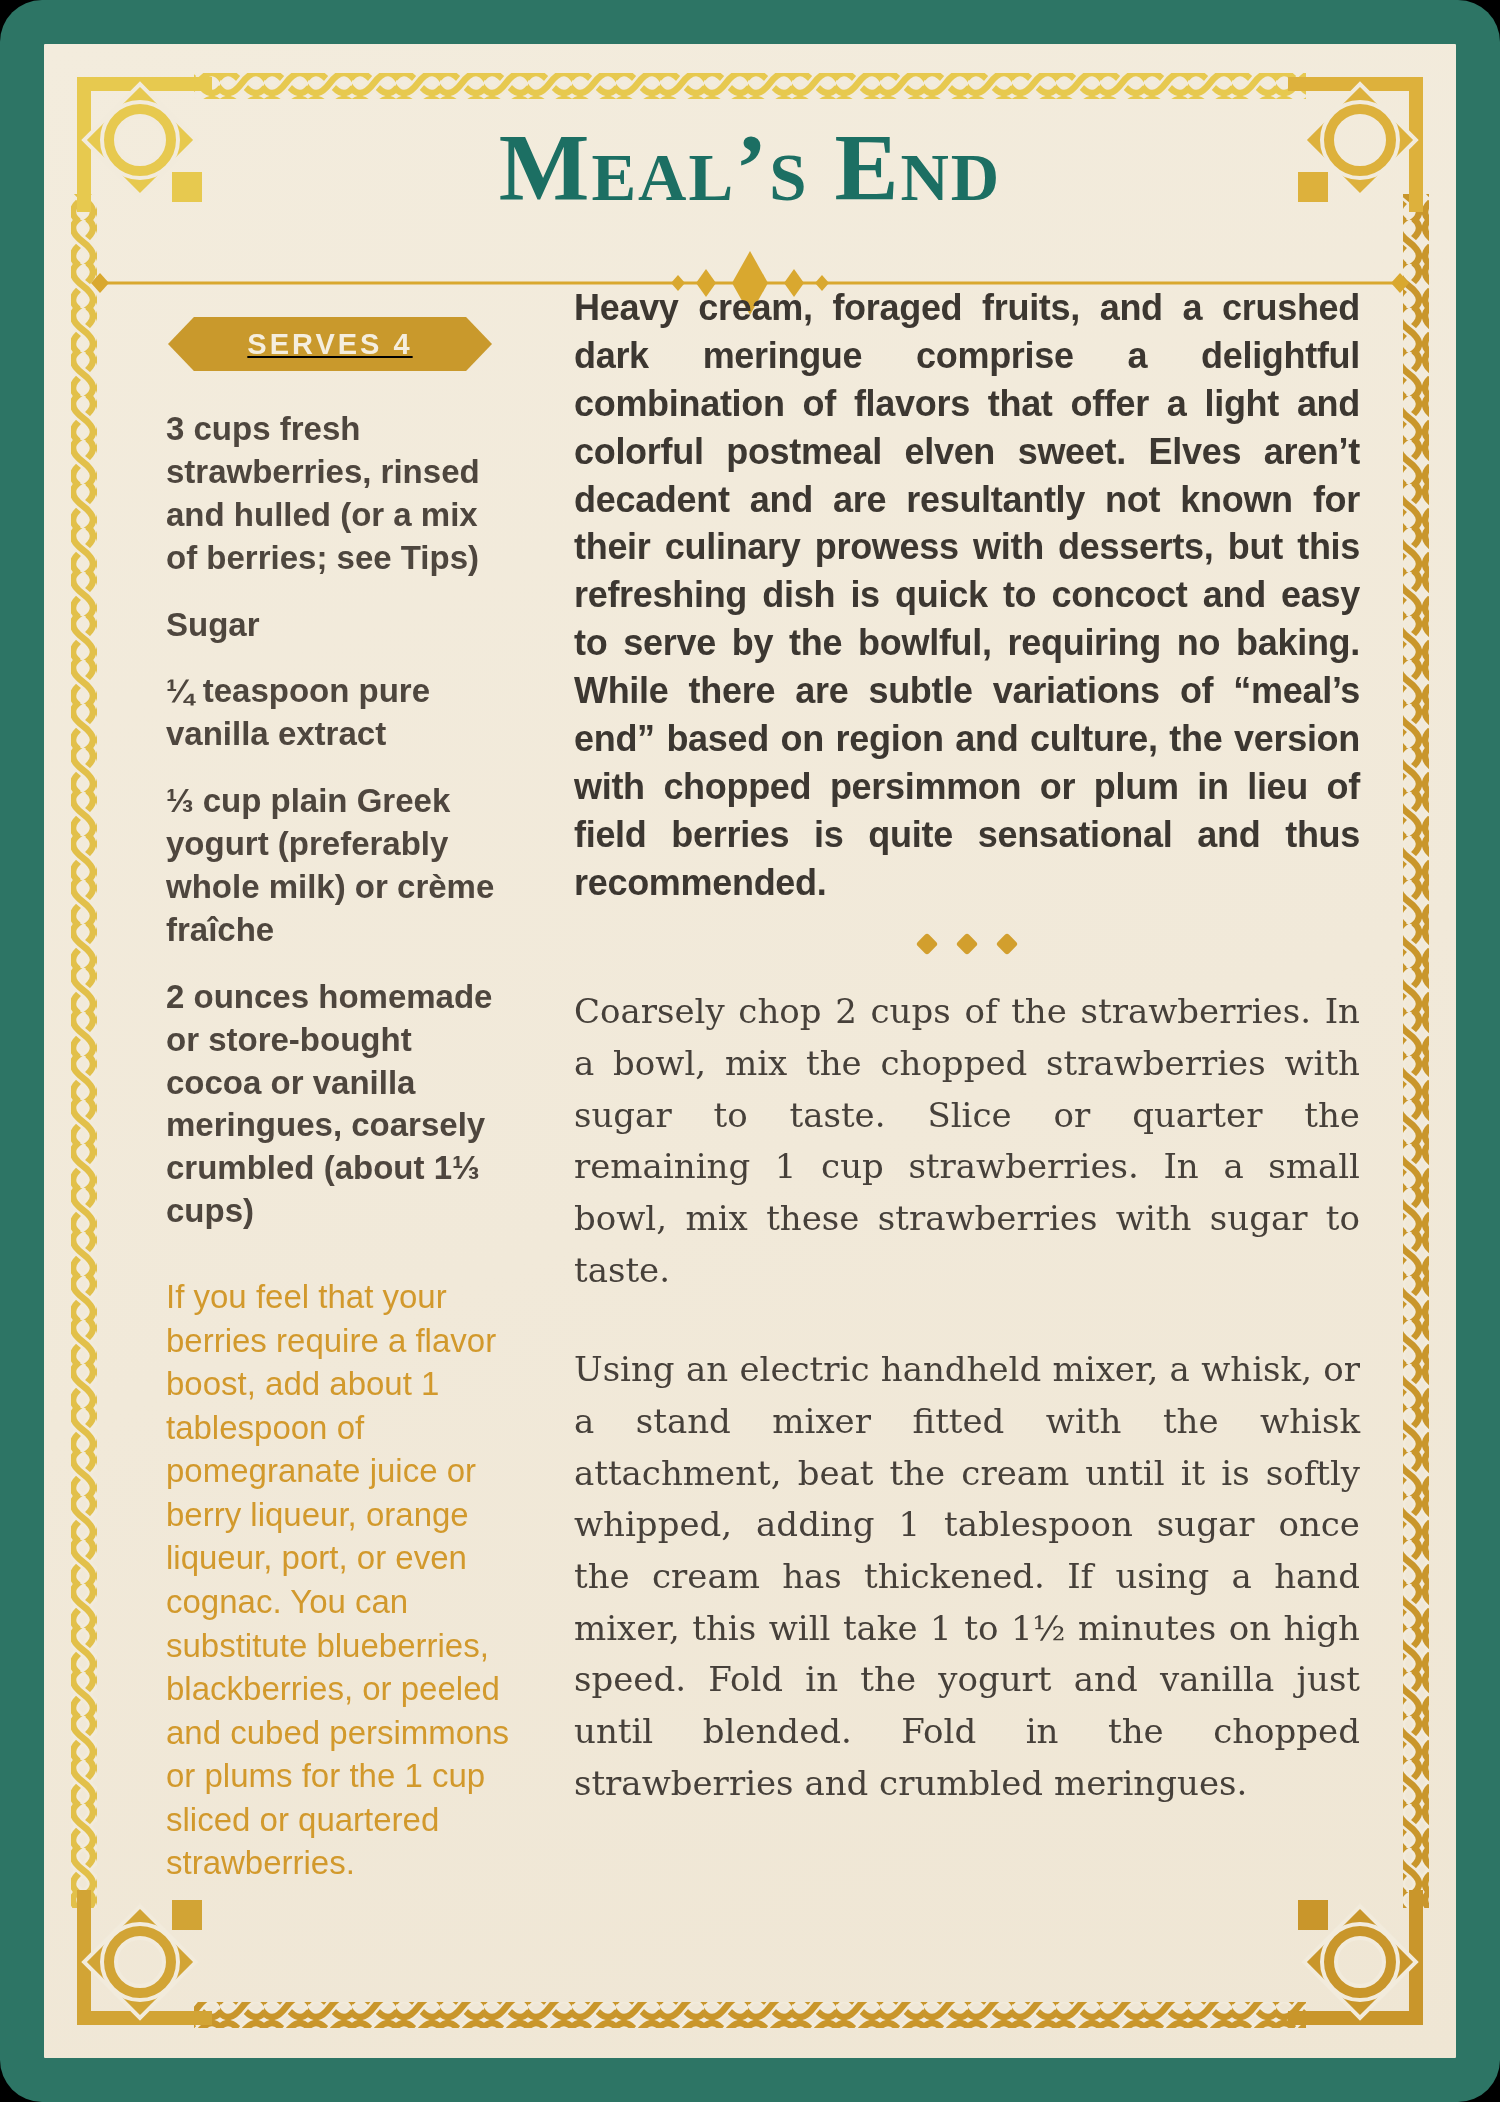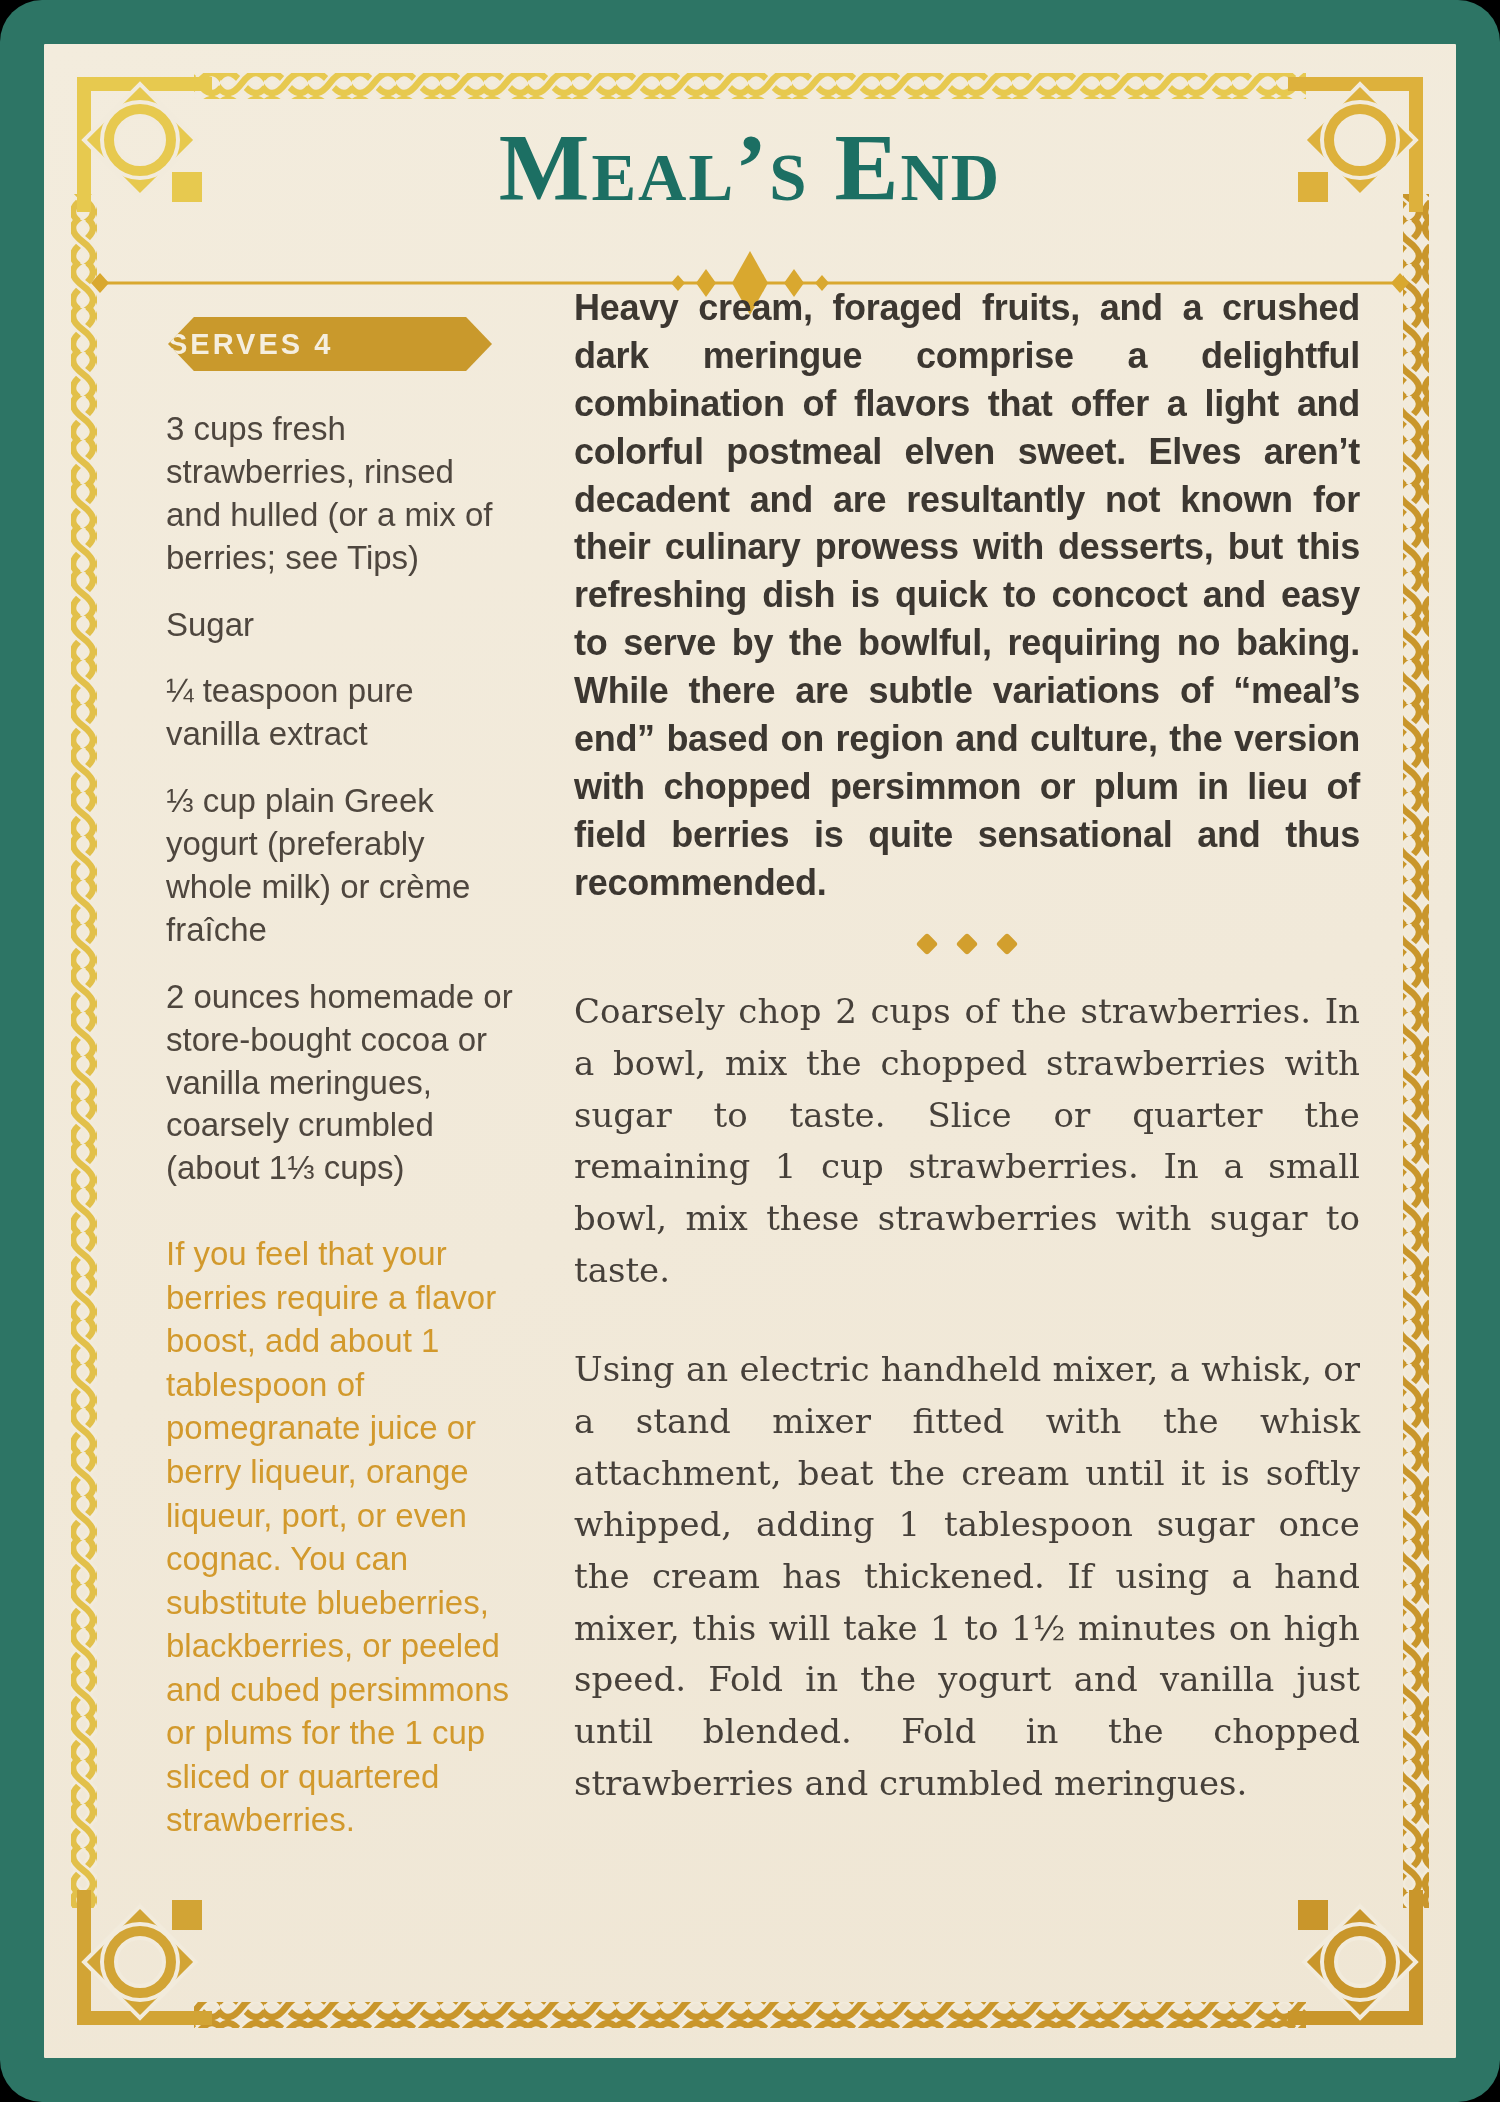--- a/index.html
+++ b/index.html
@@ -9,25 +9,25 @@
   .paper{position:absolute;inset:44px;border-radius:1px;
          background:linear-gradient(160deg,#F3ECDD 0%,#F1E9D9 55%,#EFE6D4 100%);}
   .frame{position:absolute;inset:0;width:100%;height:100%;}
 
   .title{position:absolute;top:76px;left:0;right:0;margin:0;text-align:center;
          font-family:"Liberation Serif",serif;font-weight:700;
          font-variant-caps:small-caps;font-size:96px;line-height:1;
          letter-spacing:2px;color:#1C6F63;}
 
   .col-left{position:absolute;left:122px;top:272px;width:348px;}
-  .badge{width:324px;height:56px;background:#C9992C;display:flex;align-items:center;justify-content:flex-start;
-         clip-path:polygon(0 50%,8% 2%,92% 2%,100% 50%,92% 98%,8% 98%);margin:0 0 36px 2px;}
+  .badge{width:324px;height:56px;background:#C9992C;display:flex;align-items:center;justify-content:center;
+         clip-path:polygon(0 50%,8% 2%,92% 2%,100% 50%,92% 98%,8% 98%);margin:0 0 36px 2px;text-decoration:underline;}
   .badge span{font-weight:700;font-size:29px;letter-spacing:3px;color:#F5EEDE;}
   .ingredients{list-style:none;margin:0;padding:0;font-size:33px;line-height:1.3;color:#4E463E;}
-  .ingredients li{margin:0 0 24px 0;}
+  .ingredients li{margin:0 0 24px 0;font-weight:bold;}
   .tips{margin-top:42px;font-size:33px;line-height:1.32;color:#D2992C;}
   .tips p{margin:0 0 40px 0;}
   .tips-label{font-weight:700;letter-spacing:0.5px;}
 
   .col-right{position:absolute;left:530px;top:240px;width:786px;}
   .intro{margin:0;font-weight:700;font-size:36px;line-height:1.33;letter-spacing:-0.3px;
          color:#3C3731;text-align:justify;}
   .diamond-sep{display:flex;justify-content:center;gap:24px;margin:30px 0 34px 0;}
   .diamond-sep i{width:16px;height:16px;background:#D29F2E;border-radius:3px;transform:rotate(45deg);}
   .step{margin:0 0 48px 0;font-family:"DejaVu Serif",serif;font-size:34px;line-height:1.52;

